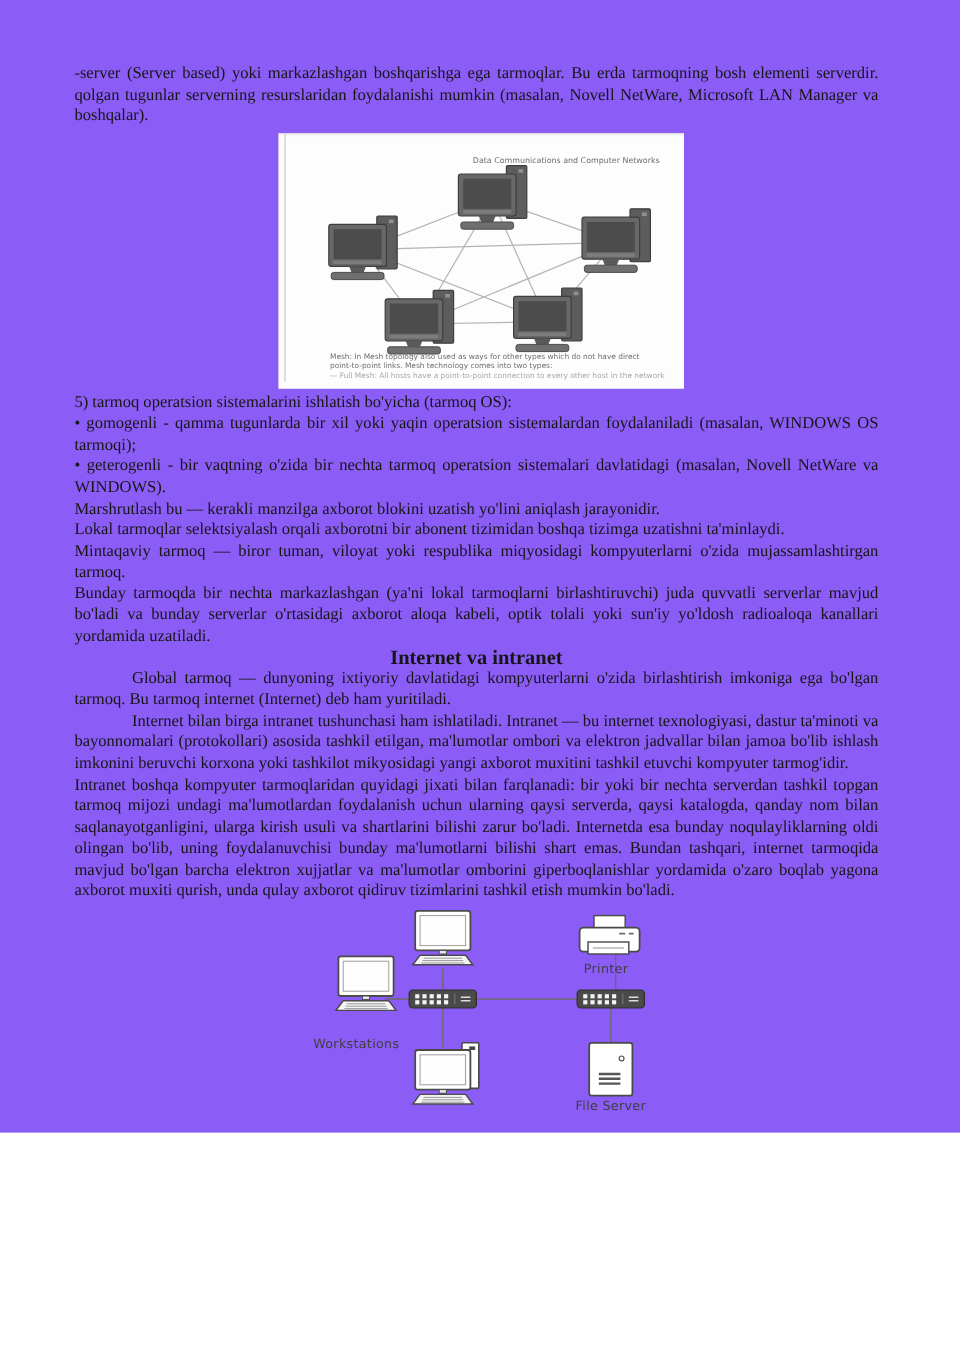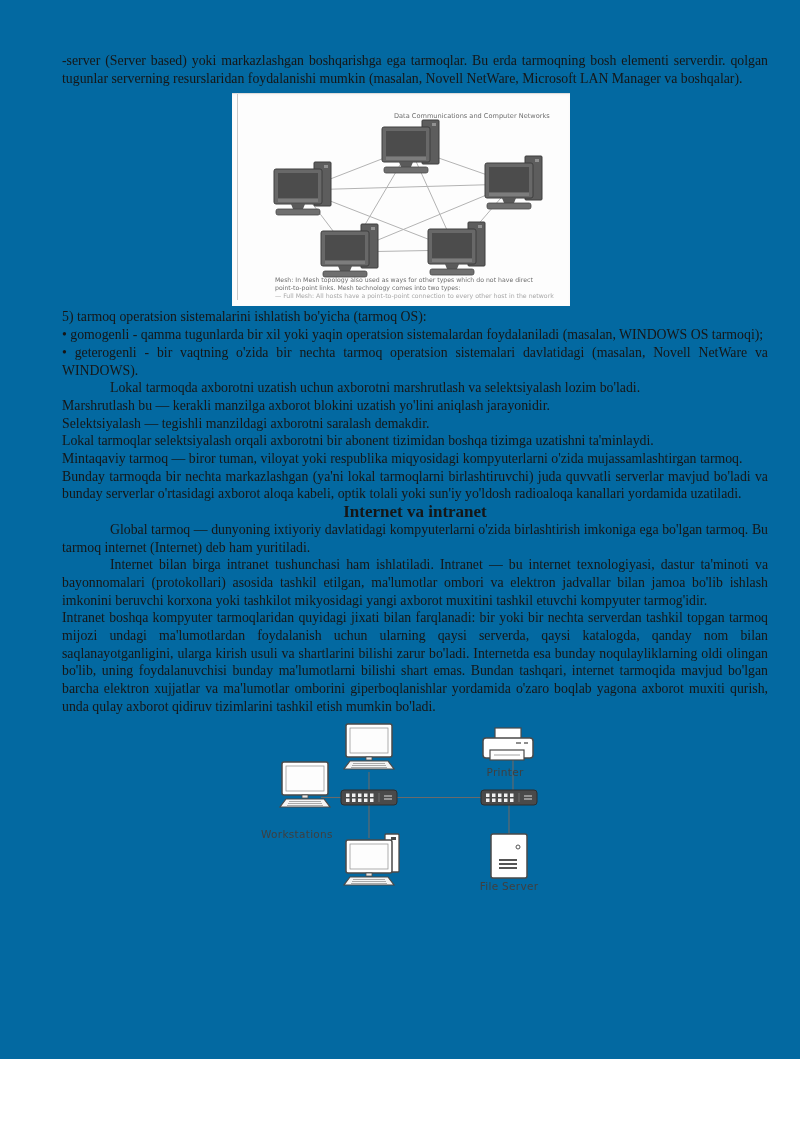--- a/index.html
+++ b/index.html
@@ -1,21 +1,21 @@
 <!DOCTYPE html>
 <html><head>
 <meta charset="utf-8">
 <style>
   html,body { margin:0; padding:0; background:#ffffff; }
   .page {
     position:relative;
-    width:800px; height:1059px;
-    background:#0369a1;
+    width:800px; height:944px;
+    background:#8b5cf6;
     box-sizing:border-box;
-    padding:52px 32px 0 62px;
+    padding:52px 68px 0 62px;
     font-family:"Liberation Serif", serif;
     color:#161616;
     overflow:hidden;
   }
   .para {
     margin:0;
     font-size:13.8px;
     line-height:17.7px;
     text-align:justify;
   }
@@ -115,23 +115,21 @@
     <div class="mesh-caption">
       <div>Mesh: In Mesh topology also used as ways for other types which do not have direct</div>
       <div>point-to-point links. Mesh technology comes into two types:</div>
       <div class="faint">— Full Mesh: All hosts have a point-to-point connection to every other host in the network</div>
     </div>
   </figure>
 
   <p class="para">5) tarmoq operatsion sistemalarini ishlatish bo'yicha (tarmoq OS):</p>
   <p class="para">• gomogenli - qamma tugunlarda bir xil yoki yaqin operatsion sistemalardan foydalaniladi (masalan, WINDOWS OS tarmoqi);</p>
   <p class="para">• geterogenli - bir vaqtning o'zida bir nechta tarmoq operatsion sistemalari davlatidagi (masalan, Novell NetWare va WINDOWS).</p>
-  <p class="para indent">Lokal tarmoqda axborotni uzatish uchun axborotni marshrutlash va selektsiyalash lozim bo'ladi.</p>
   <p class="para">Marshrutlash bu — kerakli manzilga axborot blokini uzatish yo'lini aniqlash jarayonidir.</p>
-  <p class="para">Selektsiyalash — tegishli manzildagi axborotni saralash demakdir.</p>
   <p class="para">Lokal tarmoqlar selektsiyalash orqali axborotni bir abonent tizimidan boshqa tizimga uzatishni ta'minlaydi.</p>
   <p class="para">Mintaqaviy tarmoq — biror tuman, viloyat yoki respublika miqyosidagi kompyuterlarni o'zida mujassamlashtirgan tarmoq.</p>
   <p class="para">Bunday tarmoqda bir nechta markazlashgan (ya'ni lokal tarmoqlarni birlashtiruvchi) juda quvvatli serverlar mavjud bo'ladi va bunday serverlar o'rtasidagi axborot aloqa kabeli, optik tolali yoki sun'iy yo'ldosh radioaloqa kanallari yordamida uzatiladi.</p>
 
   <h3 class="section-heading">Internet va intranet</h3>
 
   <p class="para indent">Global tarmoq — dunyoning ixtiyoriy davlatidagi kompyuterlarni o'zida birlashtirish imkoniga ega bo'lgan tarmoq. Bu tarmoq internet (Internet) deb ham yuritiladi.</p>
   <p class="para indent">Internet bilan birga intranet tushunchasi ham ishlatiladi. Intranet — bu internet texnologiyasi, dastur ta'minoti va bayonnomalari (protokollari) asosida tashkil etilgan, ma'lumotlar ombori va elektron jadvallar bilan jamoa bo'lib ishlash imkonini beruvchi korxona yoki tashkilot mikyosidagi yangi axborot muxitini tashkil etuvchi kompyuter tarmog'idir.</p>
   <p class="para">Intranet boshqa kompyuter tarmoqlaridan quyidagi jixati bilan farqlanadi: bir yoki bir nechta serverdan tashkil topgan tarmoq mijozi undagi ma'lumotlardan foydalanish uchun ularning qaysi serverda, qaysi katalogda, qanday nom bilan saqlanayotganligini, ularga kirish usuli va shartlarini bilishi zarur bo'ladi. Internetda esa bunday noqulayliklarning oldi olingan bo'lib, uning foydalanuvchisi bunday ma'lumotlarni bilishi shart emas. Bundan tashqari, internet tarmoqida mavjud bo'lgan barcha elektron xujjatlar va ma'lumotlar omborini giperboqlanishlar yordamida o'zaro boqlab yagona axborot muxiti qurish, unda qulay axborot qidiruv tizimlarini tashkil etish mumkin bo'ladi.</p>
 

